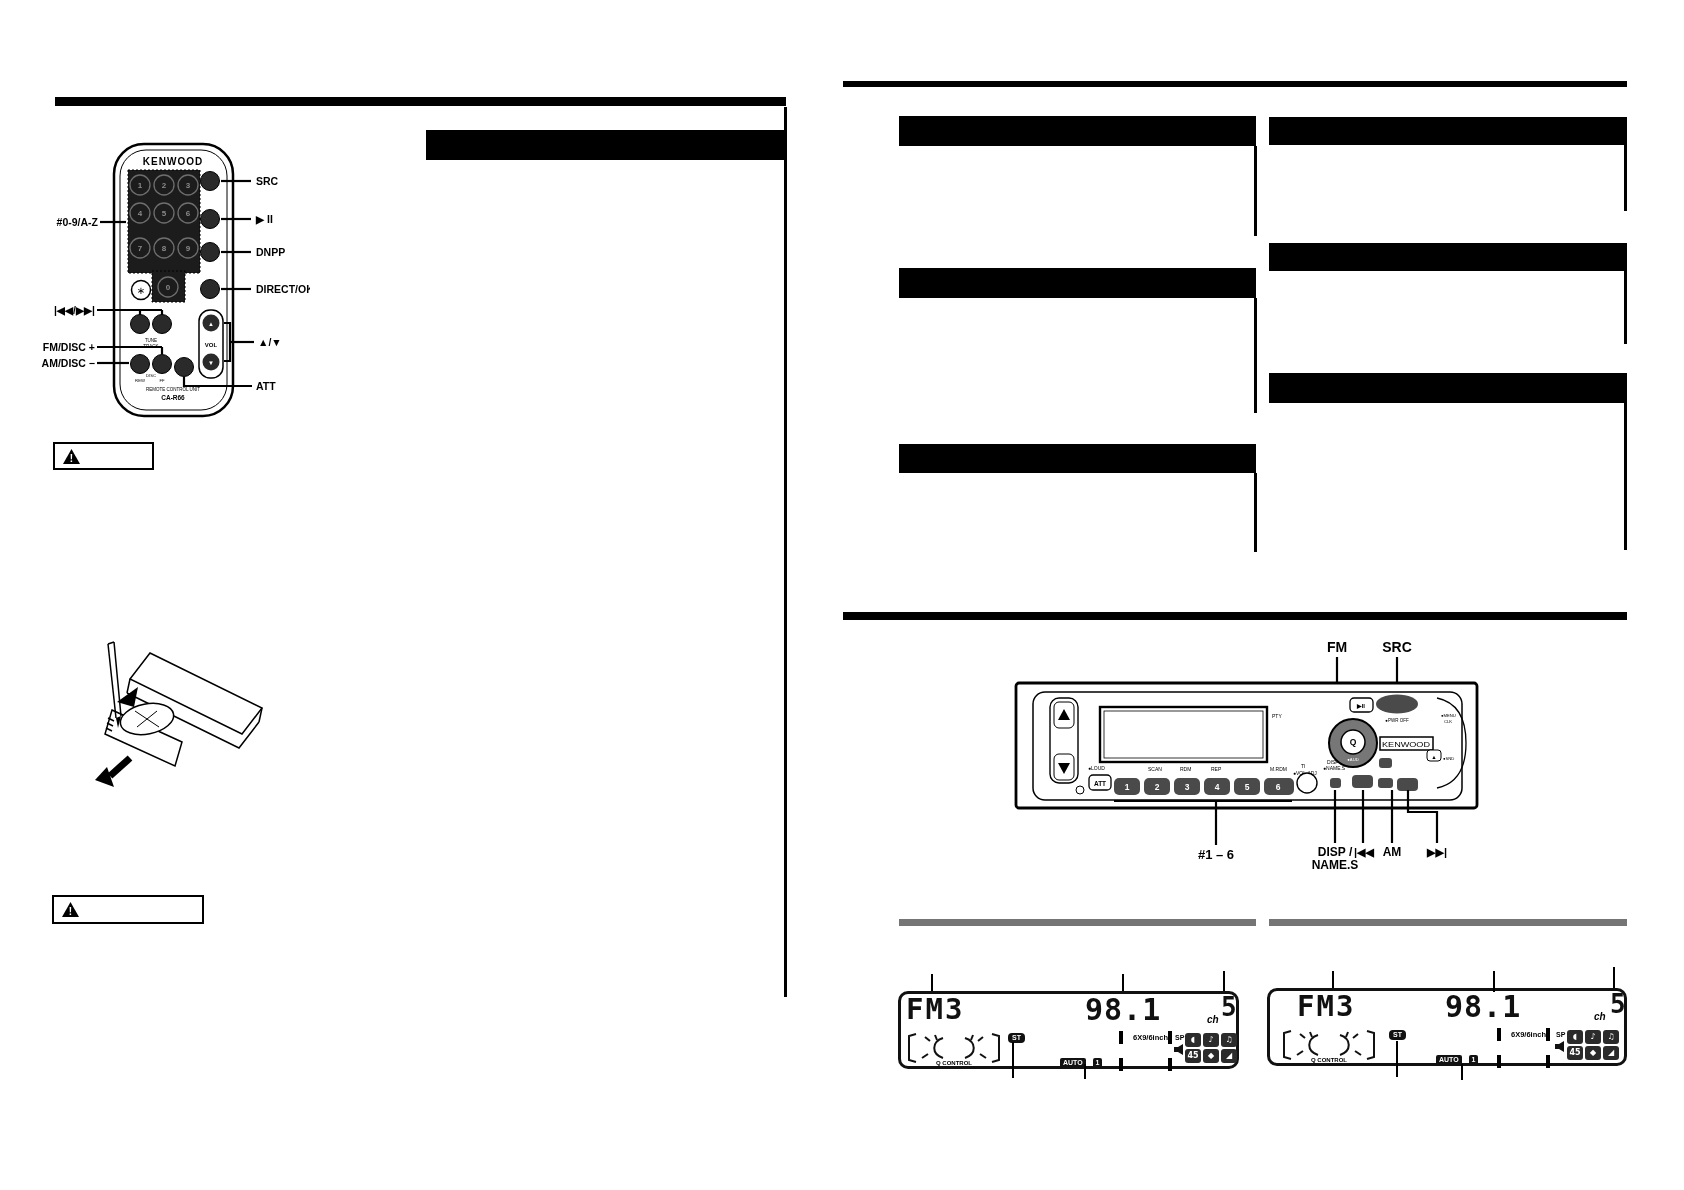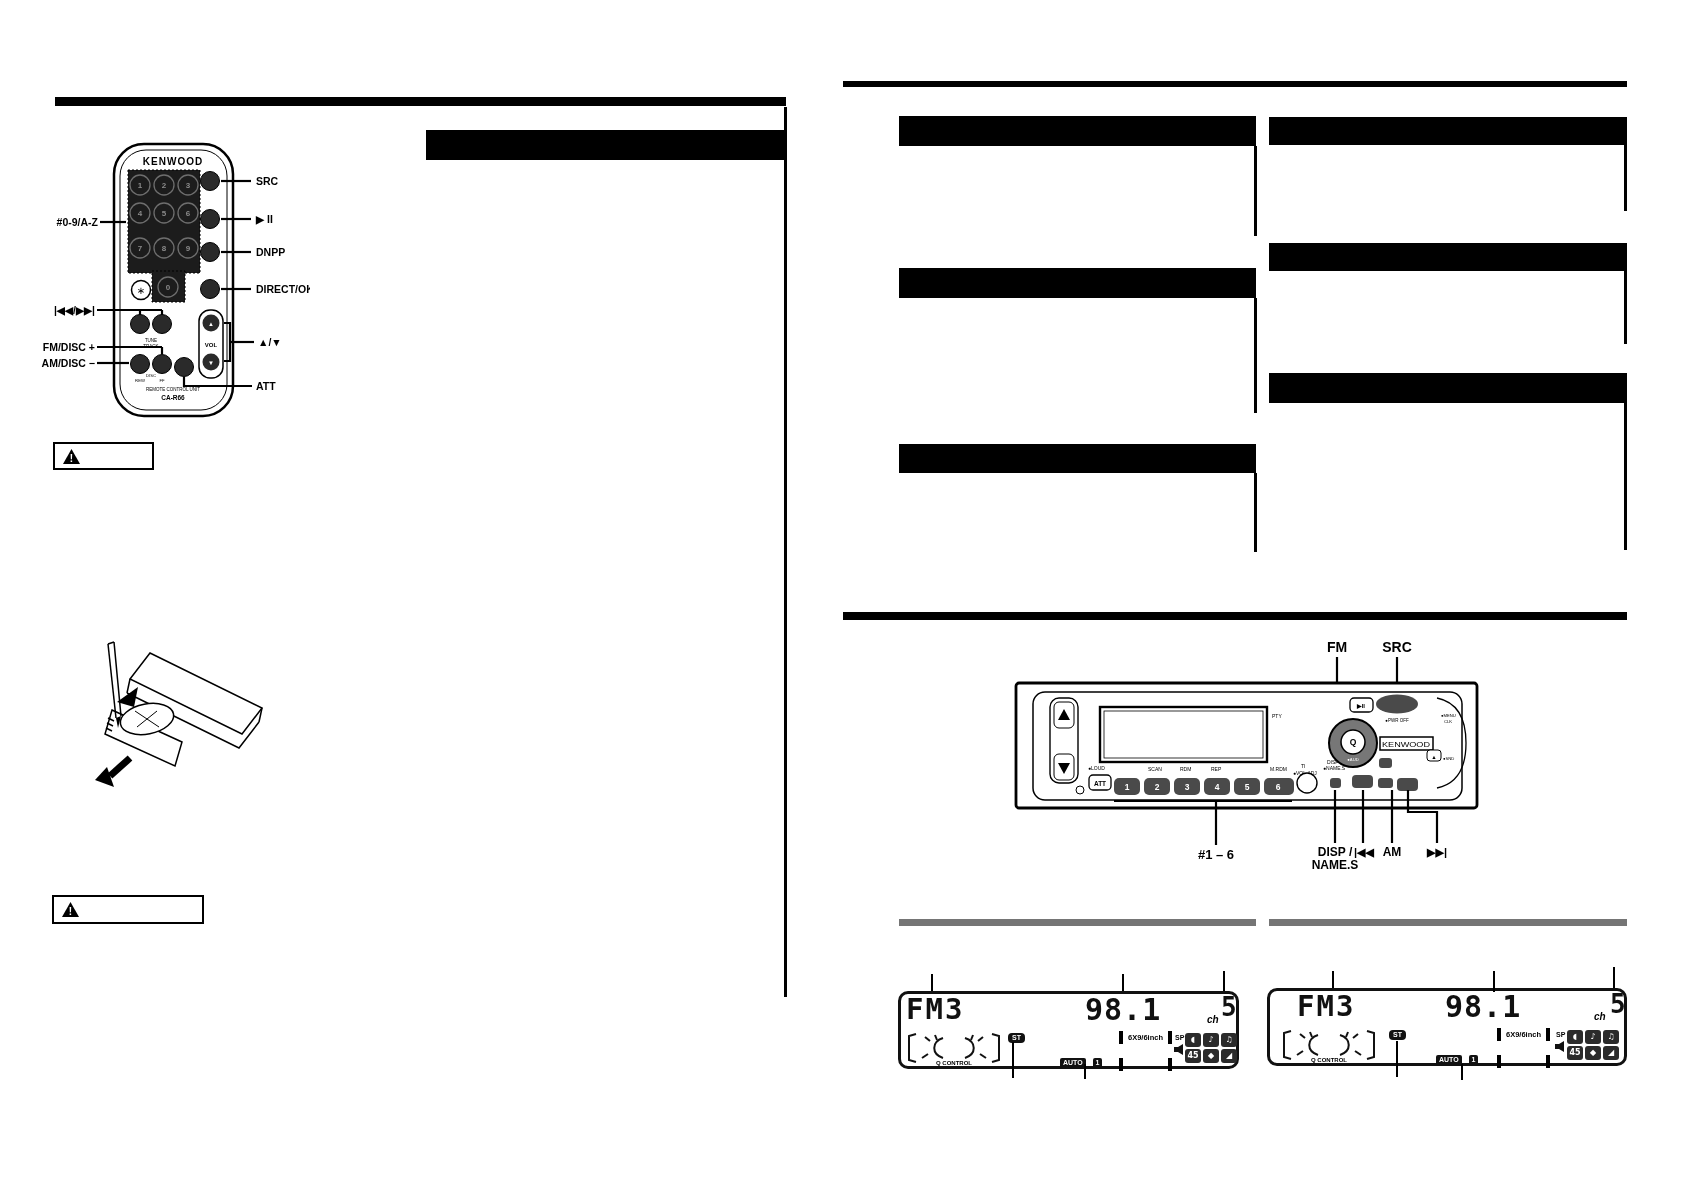--- a/index.html
+++ b/index.html
@@ -21,21 +21,21 @@
   .lcd .five{left:320px;top:-2px;font-size:26px;}
   .lcd .spectrum{position:absolute;left:4px;top:37px;}
   .lcd .stbadge{position:absolute;left:107px;top:39px;background:#111;color:#fff;border-radius:4px;
         font:bold 7px/10px "Liberation Sans",sans-serif;padding:0 4px;height:10px;}
   .lcd .autobadge{position:absolute;left:159px;top:64px;background:#111;color:#fff;border-radius:2px;
         font:bold 7px/10px "Liberation Sans",sans-serif;padding:0 3px;height:10px;}
   .lcd .autonum{position:absolute;left:192px;top:64px;background:#111;color:#fff;border-radius:2px;
         font:bold 7px/10px "Liberation Sans",sans-serif;width:9px;text-align:center;height:10px;}
   .lcd .sizebox{position:absolute;left:218px;top:37px;width:53px;}
   .lcd .sizebox .row{height:13px;border-left:4px solid #000;border-right:4px solid #000;margin-bottom:14px;
-        text-align:center;font:bold 7.5px/13px "Liberation Sans",sans-serif;letter-spacing:0;}
+        text-align:right;font:bold 7.5px/13px "Liberation Sans",sans-serif;letter-spacing:0;}
   .lcd .splbl{position:absolute;left:274px;top:40px;font:bold 7px "Liberation Sans",sans-serif;}
   .lcd .spk{position:absolute;left:273px;top:50px;}
   .lcd .icons{position:absolute;left:284px;top:39px;display:grid;grid-template-columns:repeat(3,16px);grid-auto-rows:14px;gap:2px;}
   .lcd .tile{background:#2b2b2b;border-radius:3px;color:#fff;font:bold 8px/14px "DejaVu Sans",sans-serif;text-align:center;}
   
   .lcd.p2 .band{left:27px;}
   .lcd.p2 .freq{left:175px;}
   .lcd.p2 .chlbl{left:324px;}
   .lcd.p2 .five{left:340px;}
   .lcd.p2 .spectrum{left:10px;}

